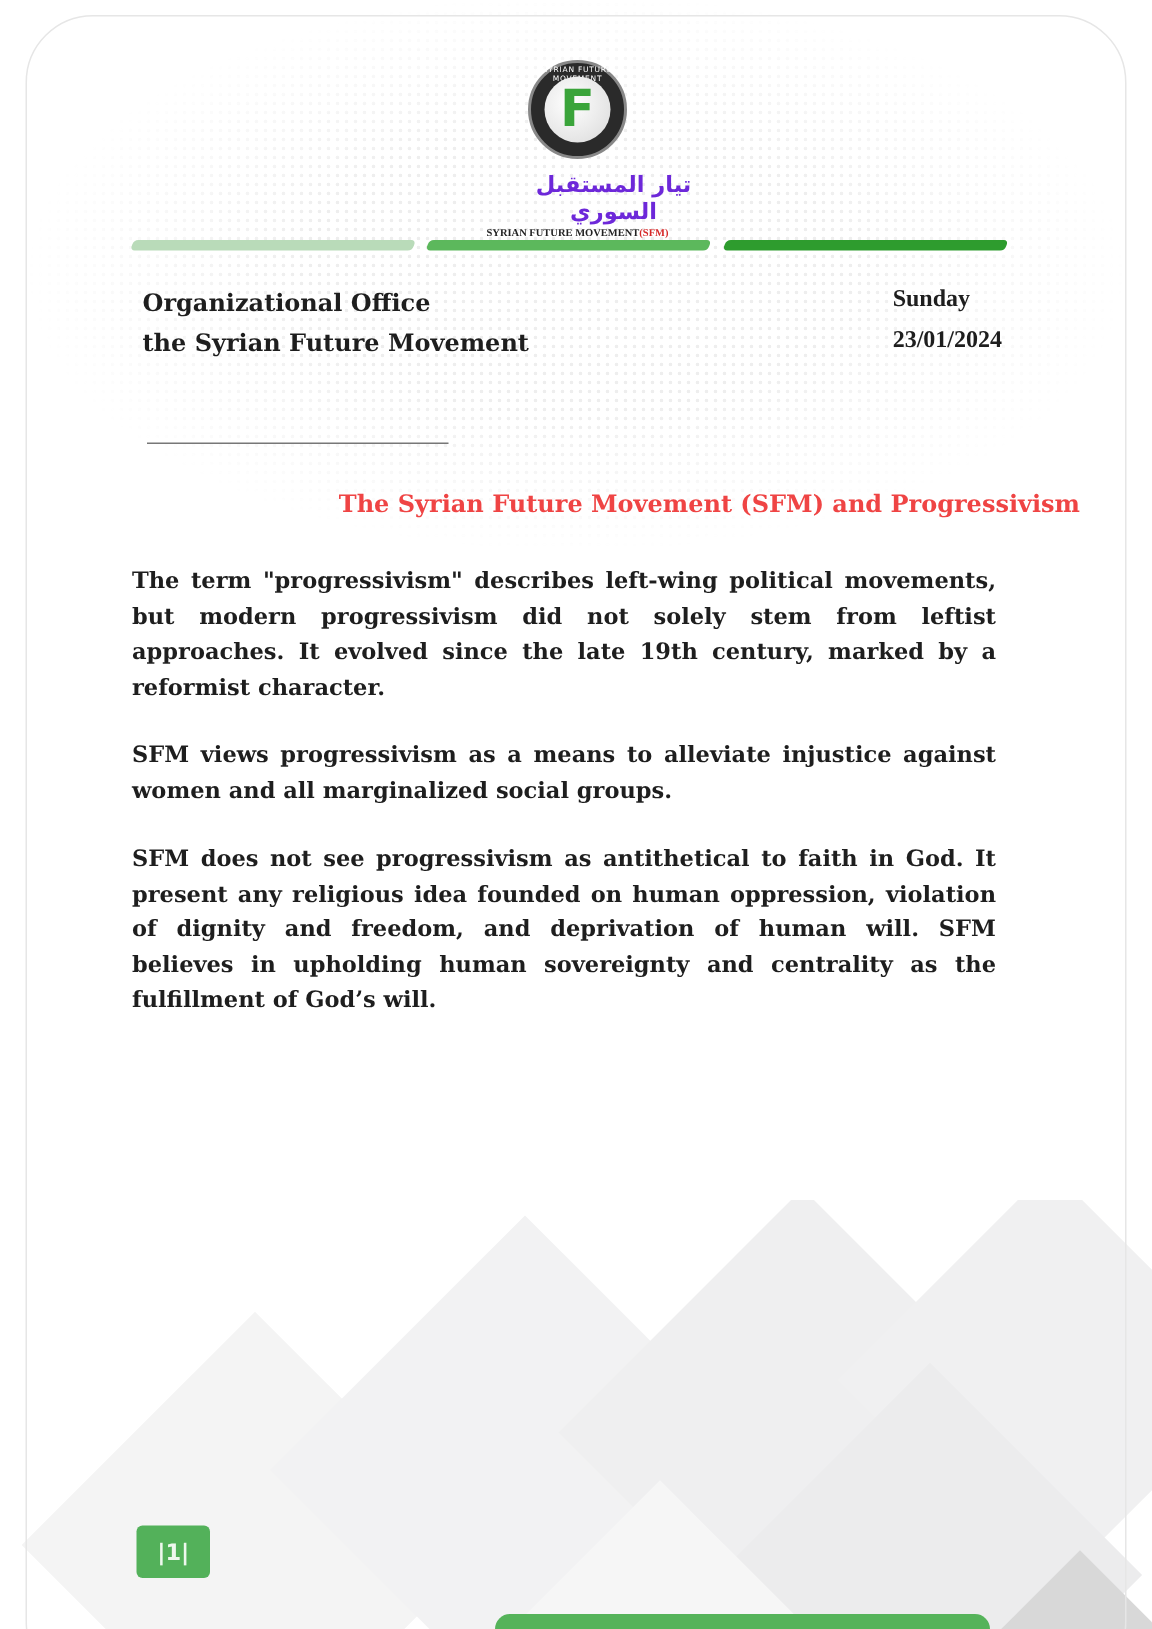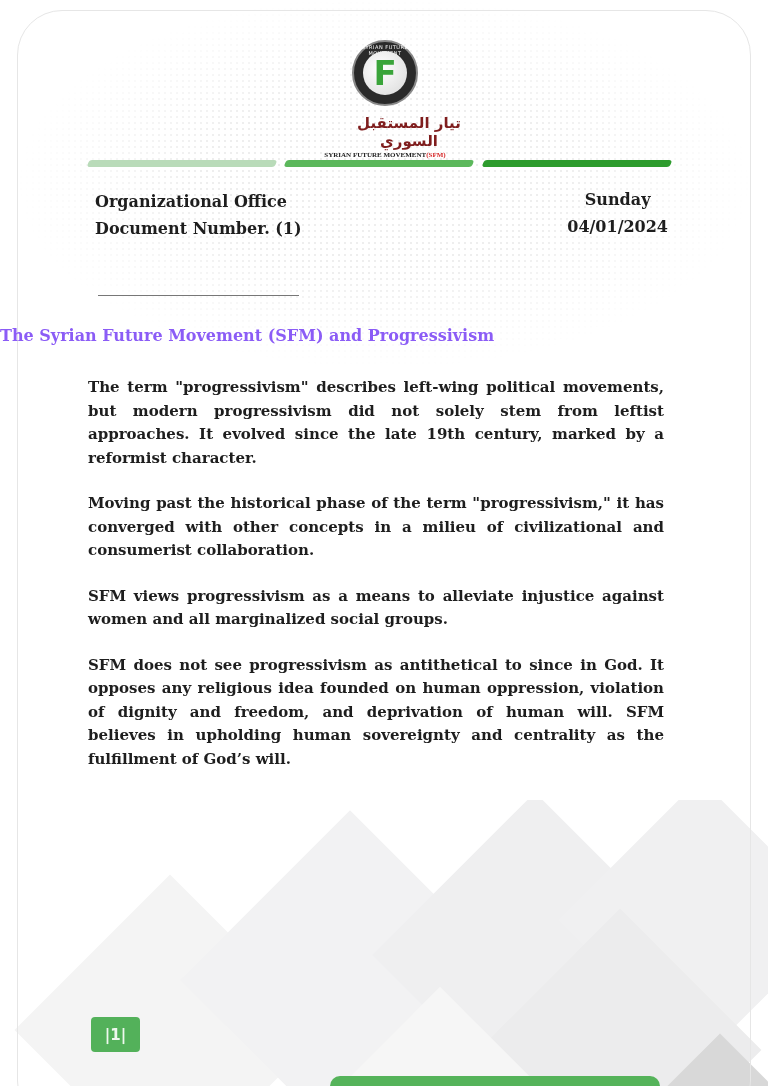--- a/index.html
+++ b/index.html
@@ -33,37 +33,37 @@
     .logo-inner {
       position: absolute; left: 9px; top: 9px; width: 44px; height: 44px; border-radius: 50%;
       background: radial-gradient(circle at 40% 40%, #ffffff, #d9d9d9);
       display: flex; align-items: center; justify-content: center;
       color: #3aa43a; font-weight: bold; font-size: 34px; font-family: "DejaVu Sans", sans-serif;
     }
     .logo-ring-text {
       position: absolute; left: 0; top: 2px; width: 62px; text-align: center;
       font-size: 5px; color: #ffffff; font-family: "DejaVu Sans", sans-serif; letter-spacing: 0.5px;
     }
-    .logo-arabic { margin-top: 8px; font-size: 15px; font-weight: bold; color: #7f1d1d; font-family: "DejaVu Sans", sans-serif; margin-left: 48px; }
+    .logo-arabic { margin-top: 8px; font-size: 15px; font-weight: bold; color: #6d28d9; font-family: "DejaVu Sans", sans-serif; margin-left: 48px; }
     .logo-english { font-size: 7px; font-weight: bold; color: #222; font-family: Liberation Serif, serif; margin-top: 1px; }
     .logo-english .sfm { color: #d62828; }
 
     .stripes { position: absolute; top: 160px; left: 88px; width: 583px; height: 7px; }
     .stripe { position: absolute; top: 0; height: 7px; transform: skewX(-20deg); border-radius: 3px; }
 
     .meta-left {
       position: absolute; left: 95px; top: 188px; font-size: 16px; line-height: 27px; color: #1e1e1e; font-weight: bold;
     }
     .meta-left .underline { position: absolute; left: 3px; top: 107px; width: 201px; height: 1px; background: #777; }
     .meta-right {
-      position: absolute; right: 100px; top: 186px; font-size: 16px; line-height: 27px; color: #1e1e1e; font-weight: bold; text-align: center;
+      position: absolute; right: 100px; top: 186px; font-size: 16px; line-height: 27px; color: #1e1e1e; font-weight: bold; text-align: left; font-family: Liberation Serif, serif;
     }
     .doc-title {
-      position: absolute; left: 0; width: 720px; top: 326px; text-align: left;
-      font-size: 16px; font-weight: bold; color: #8b5cf6;
+      position: absolute; left: 0; width: 720px; top: 326px; text-align: right;
+      font-size: 16px; font-weight: bold; color: #ef4444;
     }
     .body-text { position: absolute; left: 88px; width: 576px; top: 376px; }
     .para {
       font-size: 15px; line-height: 23.5px; color: #1e1e1e; font-weight: bold; text-align: justify;
       margin: 0 0 22px 0;
     }
     .page-badge {
       position: absolute; left: 91px; top: 1017px; width: 49px; height: 35px; border-radius: 4px;
       background: #53b15a; color: #eef8ee; font-family: "DejaVu Sans", sans-serif; font-weight: bold;
       font-size: 15px; display: flex; align-items: center; justify-content: center;
@@ -104,33 +104,32 @@
 </div>
 
 <div class="stripes">
   <div class="stripe" style="left:0;width:188px;background:#b9dbb9;"></div>
   <div class="stripe" style="left:197px;width:188px;background:#5cb85c;"></div>
   <div class="stripe" style="left:395px;width:188px;background:#2e9c2e;"></div>
 </div>
 
 <div class="meta-left">
   <div>Organizational Office</div>
-  <div>Document Number. (1)</div>
+  <div>the Syrian Future Movement</div>
   <div class="underline"></div>
 </div>
 
 <div class="meta-right">
   <div>Sunday</div>
-  <div>04/01/2024</div>
+  <div>23/01/2024</div>
 </div>
 
 <div class="doc-title">The Syrian Future Movement (SFM) and Progressivism</div>
 
 <div class="body-text">
   <p class="para">The term "progressivism" describes left-wing political movements, but modern progressivism did not solely stem from leftist approaches. It evolved since the late 19th century, marked by a reformist character.</p>
-  <p class="para">Moving past the historical phase of the term "progressivism," it has converged with other concepts in a milieu of civilizational and consumerist collaboration.</p>
   <p class="para">SFM views progressivism as a means to alleviate injustice against women and all marginalized social groups.</p>
-  <p class="para">SFM does not see progressivism as antithetical to since in God. It opposes any religious idea founded on human oppression, violation of dignity and freedom, and deprivation of human will. SFM believes in upholding human sovereignty and centrality as the fulfillment of God’s will.</p>
+  <p class="para">SFM does not see progressivism as antithetical to faith in God. It present any religious idea founded on human oppression, violation of dignity and freedom, and deprivation of human will. SFM believes in upholding human sovereignty and centrality as the fulfillment of God’s will.</p>
 </div>
 
 <div class="page-badge">|1|</div>
 
 <div class="footer-bar"></div>
 
 </body></html>

